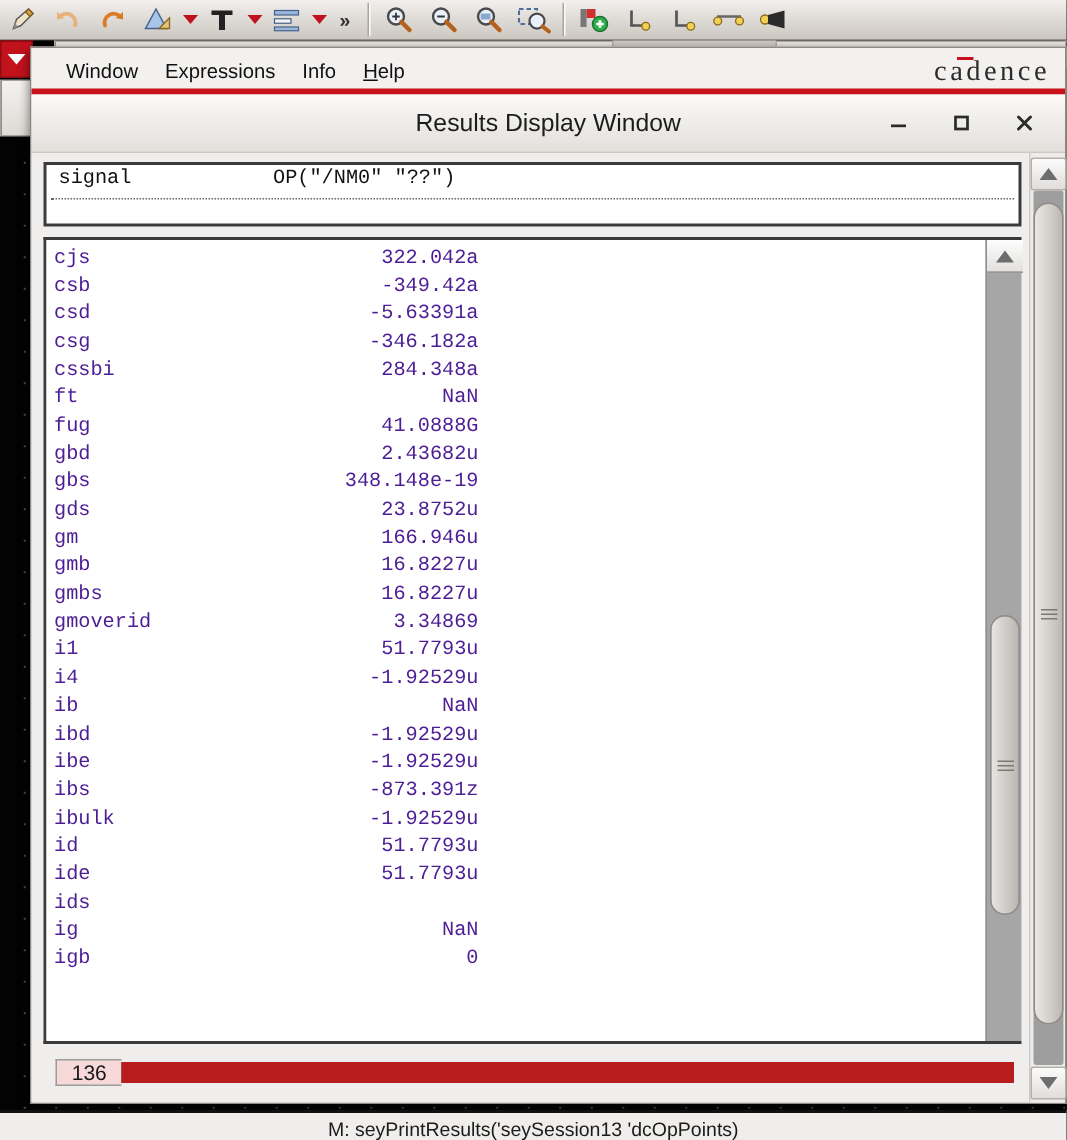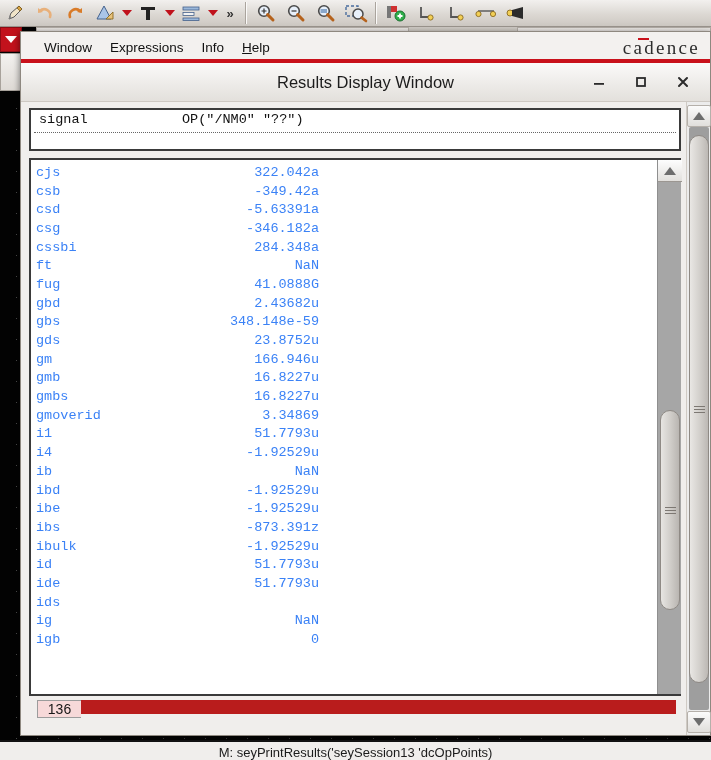--- a/index.html
+++ b/index.html
@@ -169,21 +169,21 @@
     display: flex; background: #fff;
     border: 2px solid #3a3a3a; border-right: none;
   }
   #list-scroll {
     flex: 1; min-width: 0; overflow: hidden; position: relative;
     background: #fff; padding-top: 3px;
   }
   .row {
     height: 18.7px; display: flex; align-items: center;
     font-family: "Liberation Mono", monospace; font-size: 13.5px;
-    color: #3b82f6; white-space: pre;
+    color: #4c1d95; white-space: pre;
   }
   .rname { width: 140px; padding-left: 5px; }
   .rval  { width: 148px; text-align: right; }
 
   
   #list-sb {
     width: 24px; flex: none; background: #a6a6a6;
     border-left: 1px solid #8f8f8f; position: relative;
     display: flex; flex-direction: column; align-items: center;
   }
@@ -229,21 +229,21 @@
   }
   .sb-arrow.win {
     background: linear-gradient(#fbfbfb, #e0dedb);
     border: 1px solid #b5b0aa; border-radius: 2px; z-index: 2;
   }
   .sb-arrow.win.bottom { position: absolute; bottom: 2px; }
 
   
   #statusbar {
     flex: none; height: 30px; margin: 4px 5px 5px 8px; display: flex;
-    align-items: flex-start; position: relative; border-radius: 14px;
+    align-items: center; position: relative; border-radius: 14px;
   }
   #status-count {
     width: 44px; background: #f7d9d9; border: 1px solid #9c9c9c;
     border-right: none; display: flex; align-items: center;
     justify-content: center; font-size: 14px; color: #171717;
   }
   #status-field {
     flex: 1; background: #0f172a; border: 7px solid #b91c1c;
     position: relative; overflow: hidden; font-weight: bold;
   }
@@ -454,21 +454,21 @@
       <div id="list-outer">
         <div id="list-scroll">
             <div class="row"><span class="rname">cjs</span><span class="rval">322.042a</span></div>
             <div class="row"><span class="rname">csb</span><span class="rval">-349.42a</span></div>
             <div class="row"><span class="rname">csd</span><span class="rval">-5.63391a</span></div>
             <div class="row"><span class="rname">csg</span><span class="rval">-346.182a</span></div>
             <div class="row"><span class="rname">cssbi</span><span class="rval">284.348a</span></div>
             <div class="row"><span class="rname">ft</span><span class="rval">NaN</span></div>
             <div class="row"><span class="rname">fug</span><span class="rval">41.0888G</span></div>
             <div class="row"><span class="rname">gbd</span><span class="rval">2.43682u</span></div>
-            <div class="row"><span class="rname">gbs</span><span class="rval">348.148e-59</span></div>
+            <div class="row"><span class="rname">gbs</span><span class="rval">348.148e-19</span></div>
             <div class="row"><span class="rname">gds</span><span class="rval">23.8752u</span></div>
             <div class="row"><span class="rname">gm</span><span class="rval">166.946u</span></div>
             <div class="row"><span class="rname">gmb</span><span class="rval">16.8227u</span></div>
             <div class="row"><span class="rname">gmbs</span><span class="rval">16.8227u</span></div>
             <div class="row"><span class="rname">gmoverid</span><span class="rval">3.34869</span></div>
             <div class="row"><span class="rname">i1</span><span class="rval">51.7793u</span></div>
             <div class="row"><span class="rname">i4</span><span class="rval">-1.92529u</span></div>
             <div class="row"><span class="rname">ib</span><span class="rval">NaN</span></div>
             <div class="row"><span class="rname">ibd</span><span class="rval">-1.92529u</span></div>
             <div class="row"><span class="rname">ibe</span><span class="rval">-1.92529u</span></div>

